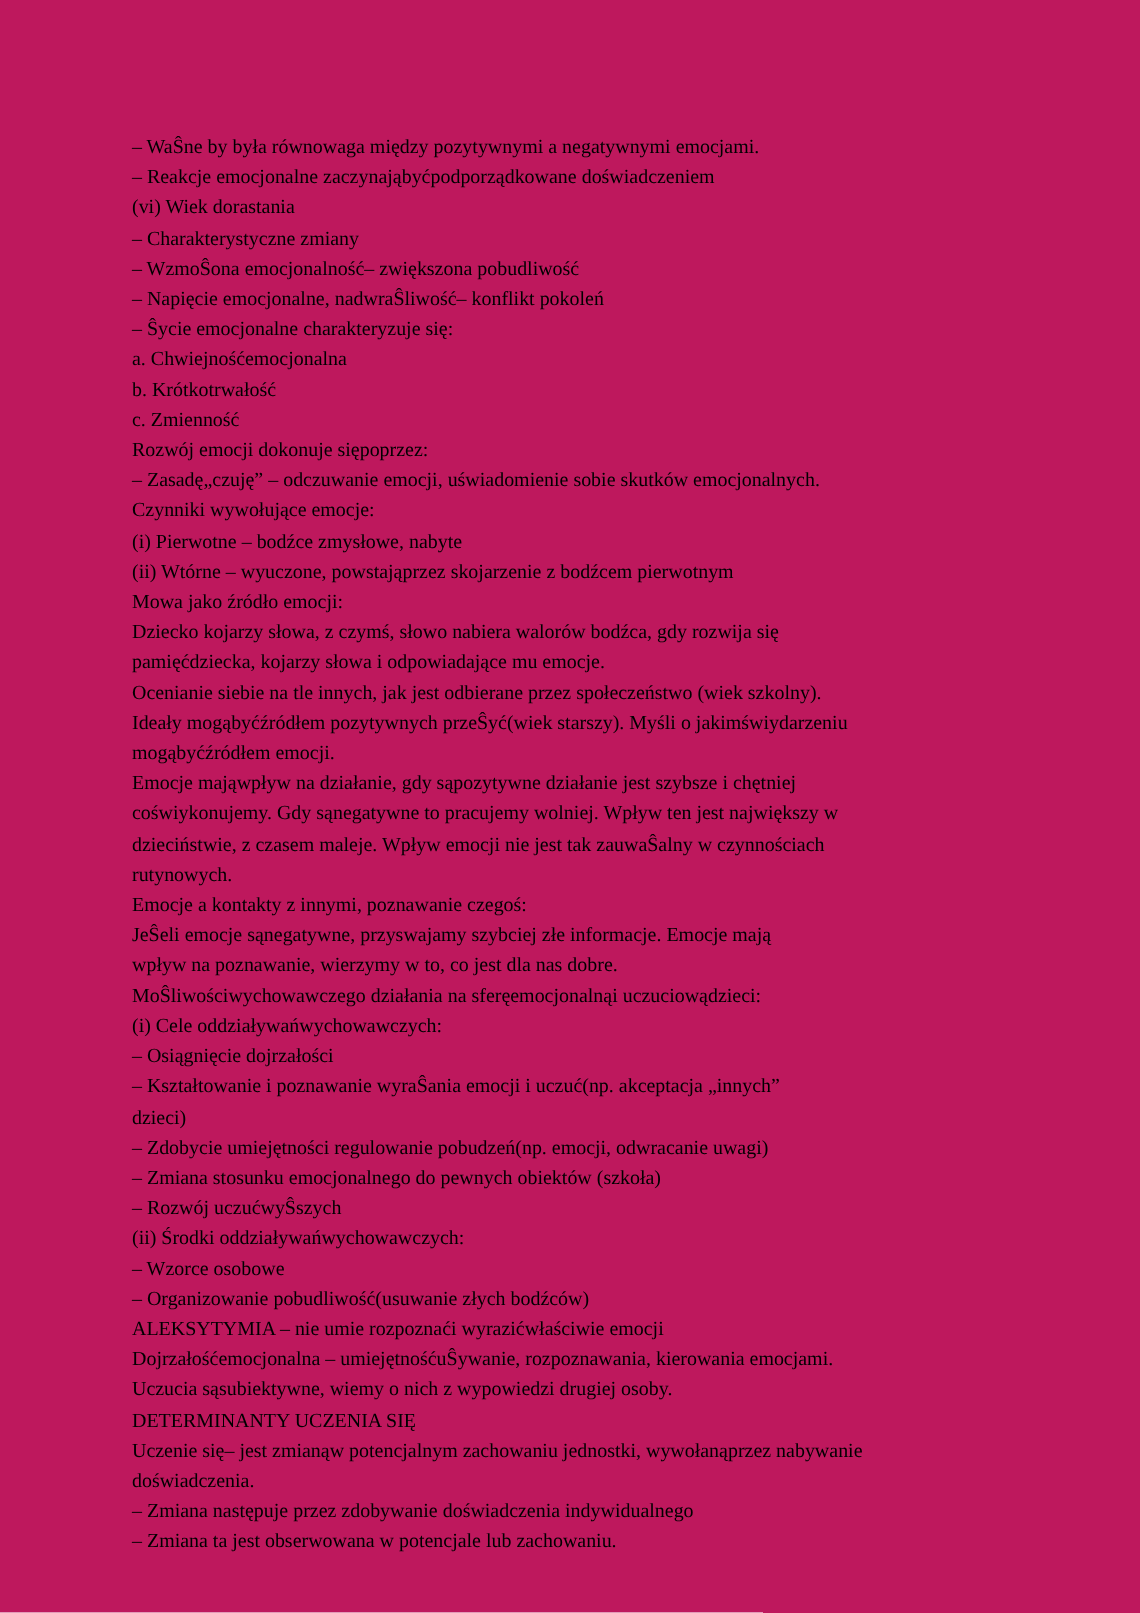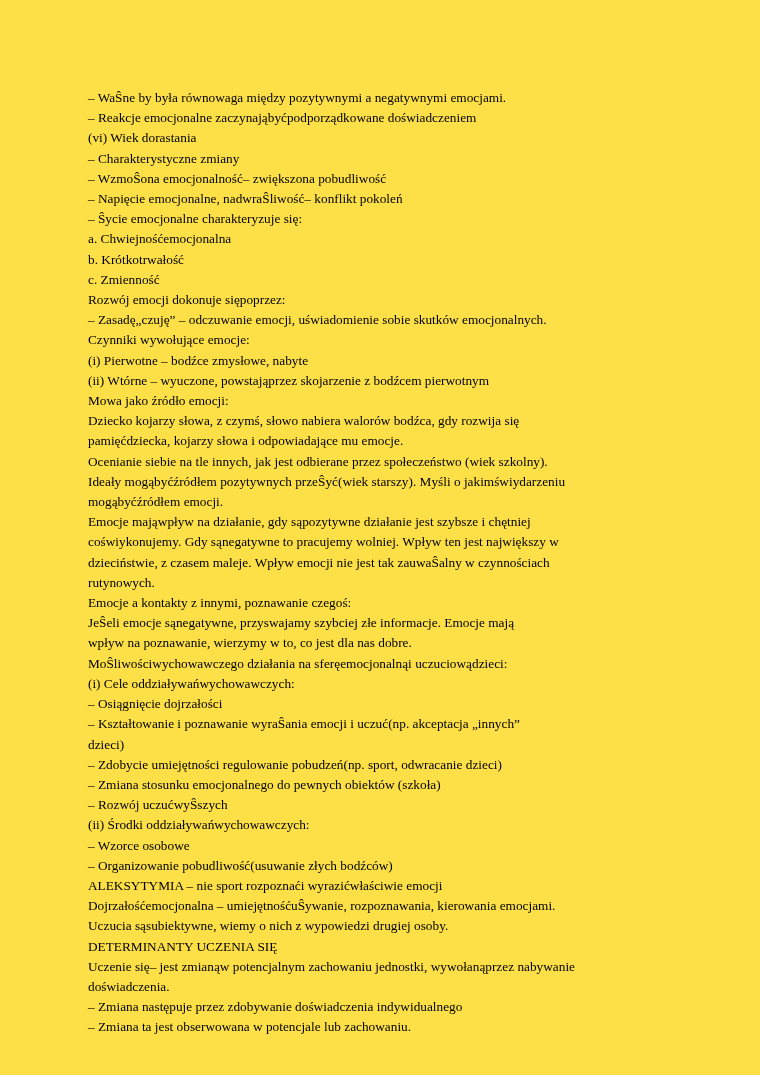--- a/index.html
+++ b/index.html
@@ -3,21 +3,21 @@
 <meta charset="utf-8">
 <style>
   html, body {
     margin: 0;
     padding: 0;
     background: #ffffff;
   }
   .page {
     width: 760px;
     height: 1075px;
-    background: #fde047;
+    background: #be185d;
     position: relative;
     box-sizing: border-box;
     overflow: hidden;
   }
   .doc-body {
     position: absolute;
     left: 88px;
     top: 88px;
     width: 600px;
     font-family: "Liberation Serif", "DejaVu Serif", serif;
@@ -63,27 +63,27 @@
     <p>dzieciństwie, z czasem maleje. Wpływ emocji nie jest tak zauwaŜalny w czynnościach</p>
     <p>rutynowych.</p>
     <p>Emocje a kontakty z innymi, poznawanie czegoś:</p>
     <p>JeŜeli emocje sąnegatywne, przyswajamy szybciej złe informacje. Emocje mają</p>
     <p>wpływ na poznawanie, wierzymy w to, co jest dla nas dobre.</p>
     <p>MoŜliwościwychowawczego działania na sferęemocjonalnąi uczuciowądzieci:</p>
     <p>(i) Cele oddziaływańwychowawczych:</p>
     <p>– Osiągnięcie dojrzałości</p>
     <p>– Kształtowanie i poznawanie wyraŜania emocji i uczuć(np. akceptacja „innych”</p>
     <p>dzieci)</p>
-    <p>– Zdobycie umiejętności regulowanie pobudzeń(np. sport, odwracanie dzieci)</p>
+    <p>– Zdobycie umiejętności regulowanie pobudzeń(np. emocji, odwracanie uwagi)</p>
     <p>– Zmiana stosunku emocjonalnego do pewnych obiektów (szkoła)</p>
     <p>– Rozwój uczućwyŜszych</p>
     <p>(ii) Środki oddziaływańwychowawczych:</p>
     <p>– Wzorce osobowe</p>
     <p>– Organizowanie pobudliwość(usuwanie złych bodźców)</p>
-    <p>ALEKSYTYMIA – nie sport rozpoznaći wyrazićwłaściwie emocji</p>
+    <p>ALEKSYTYMIA – nie umie rozpoznaći wyrazićwłaściwie emocji</p>
     <p>Dojrzałośćemocjonalna – umiejętnośćuŜywanie, rozpoznawania, kierowania emocjami.</p>
     <p>Uczucia sąsubiektywne, wiemy o nich z wypowiedzi drugiej osoby.</p>
     <p>DETERMINANTY UCZENIA SIĘ</p>
     <p>Uczenie się– jest zmianąw potencjalnym zachowaniu jednostki, wywołanąprzez nabywanie</p>
     <p>doświadczenia.</p>
     <p>– Zmiana następuje przez zdobywanie doświadczenia indywidualnego</p>
     <p>– Zmiana ta jest obserwowana w potencjale lub zachowaniu.</p>
   </div>
 </div>
 

